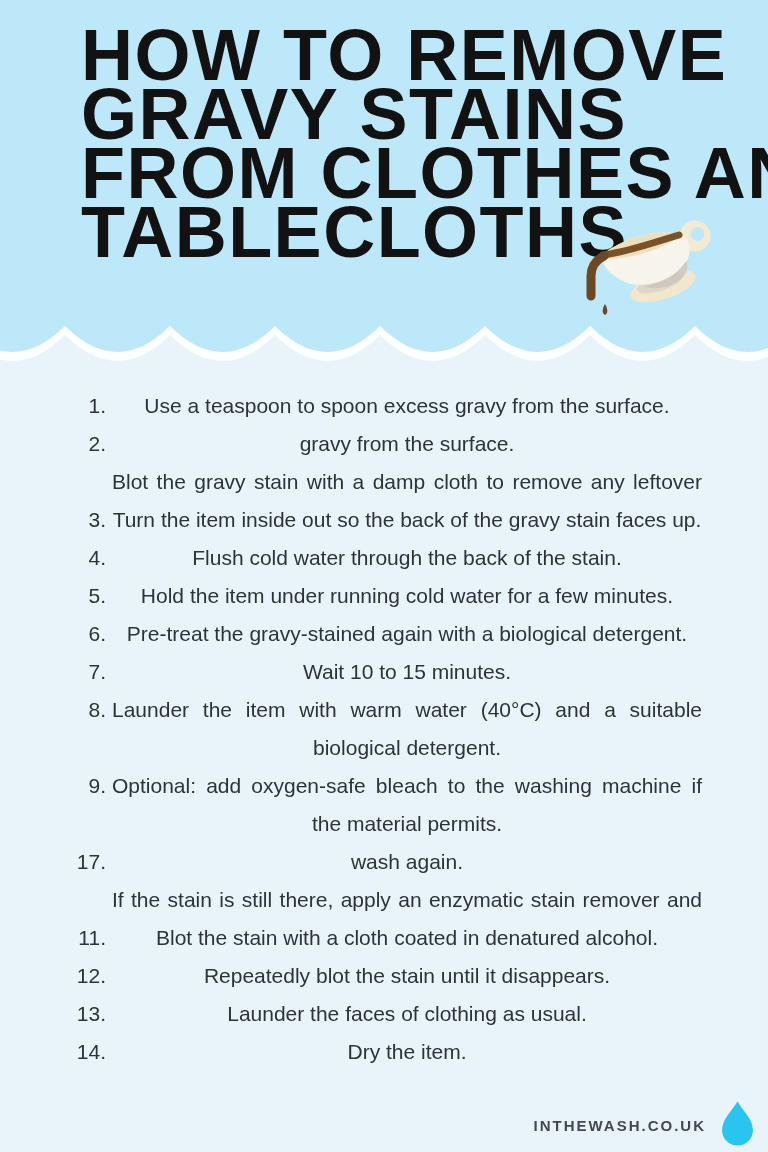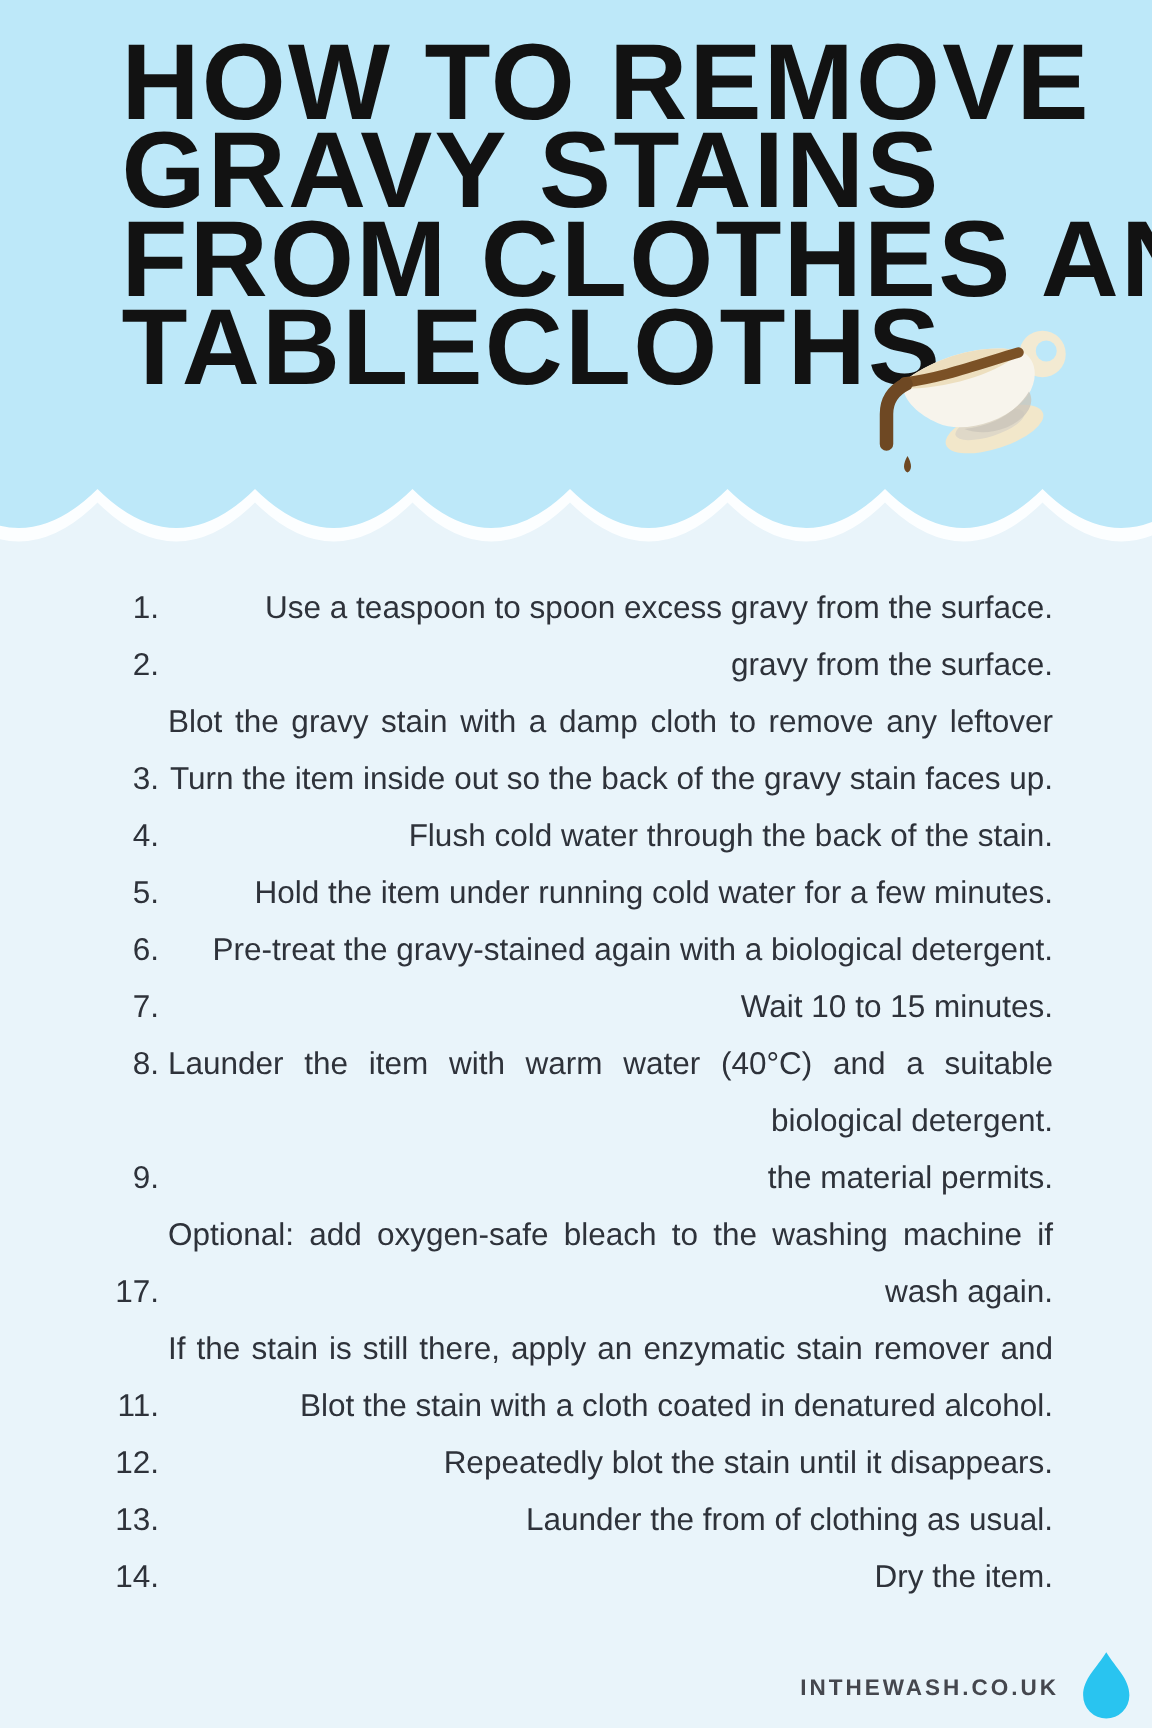--- a/index.html
+++ b/index.html
@@ -24,21 +24,21 @@
   
   .boat{position:absolute;left:583px;top:214px;z-index:3;}
 
   
   .steps{
     position:absolute;left:60px;top:387px;margin:0;padding:0;list-style:none;
     font-size:21px;line-height:38px;color:#2E323A;font-weight:500;z-index:2;
   }
   .step{display:grid;grid-template-columns:46px 590px;column-gap:6px;}
   .num{text-align:right;}
-  .ln{text-align:right;}
+  .ln{text-align:center;}
   .ln.just{text-align:justify;text-align-last:justify;}
 
   
   .footer{
     position:absolute;right:12px;bottom:5px;display:flex;align-items:center;gap:13px;z-index:2;
   }
   .brand{
     font-size:15px;font-weight:700;letter-spacing:2px;color:#45474E;margin-top:4px;
   }
 </style>
@@ -128,22 +128,22 @@
       <li class="step">
         <span class="num">8.</span>
         <div class="txt">
           <div class="ln just">Launder the item with warm water (40°C) and a suitable</div>
           <div class="ln">biological detergent.</div>
         </div>
       </li>
       <li class="step">
         <span class="num">9.</span>
         <div class="txt">
+          <div class="ln just">Optional: add oxygen-safe bleach to the washing machine if</div>
           <div class="ln">the material permits.</div>
-          <div class="ln just">Optional: add oxygen-safe bleach to the washing machine if</div>
         </div>
       </li>
       <li class="step">
         <span class="num">17.</span>
         <div class="txt">
           <div class="ln">wash again.</div>
           <div class="ln just">If the stain is still there, apply an enzymatic stain remover and</div>
         </div>
       </li>
       <li class="step">
@@ -154,21 +154,21 @@
       </li>
       <li class="step">
         <span class="num">12.</span>
         <div class="txt">
           <div class="ln">Repeatedly blot the stain until it disappears.</div>
         </div>
       </li>
       <li class="step">
         <span class="num">13.</span>
         <div class="txt">
-          <div class="ln">Launder the from of clothing as usual.</div>
+          <div class="ln">Launder the faces of clothing as usual.</div>
         </div>
       </li>
       <li class="step">
         <span class="num">14.</span>
         <div class="txt">
           <div class="ln">Dry the item.</div>
         </div>
       </li>
     </ol>
 

